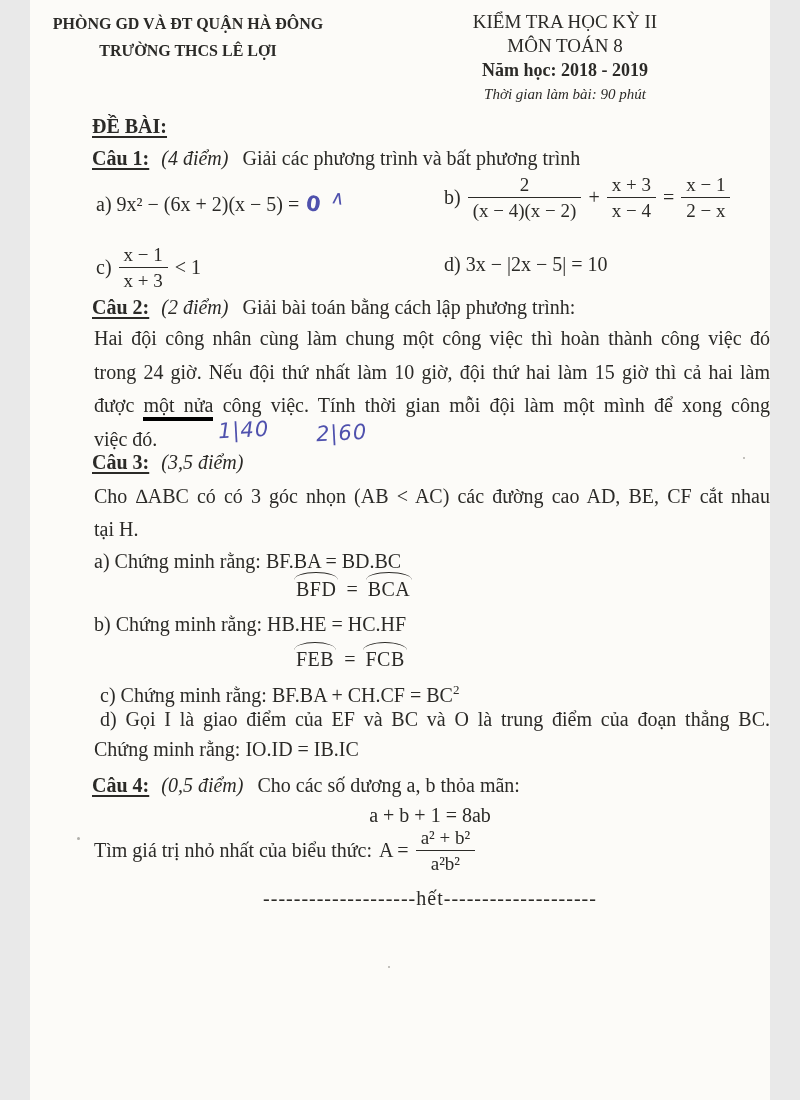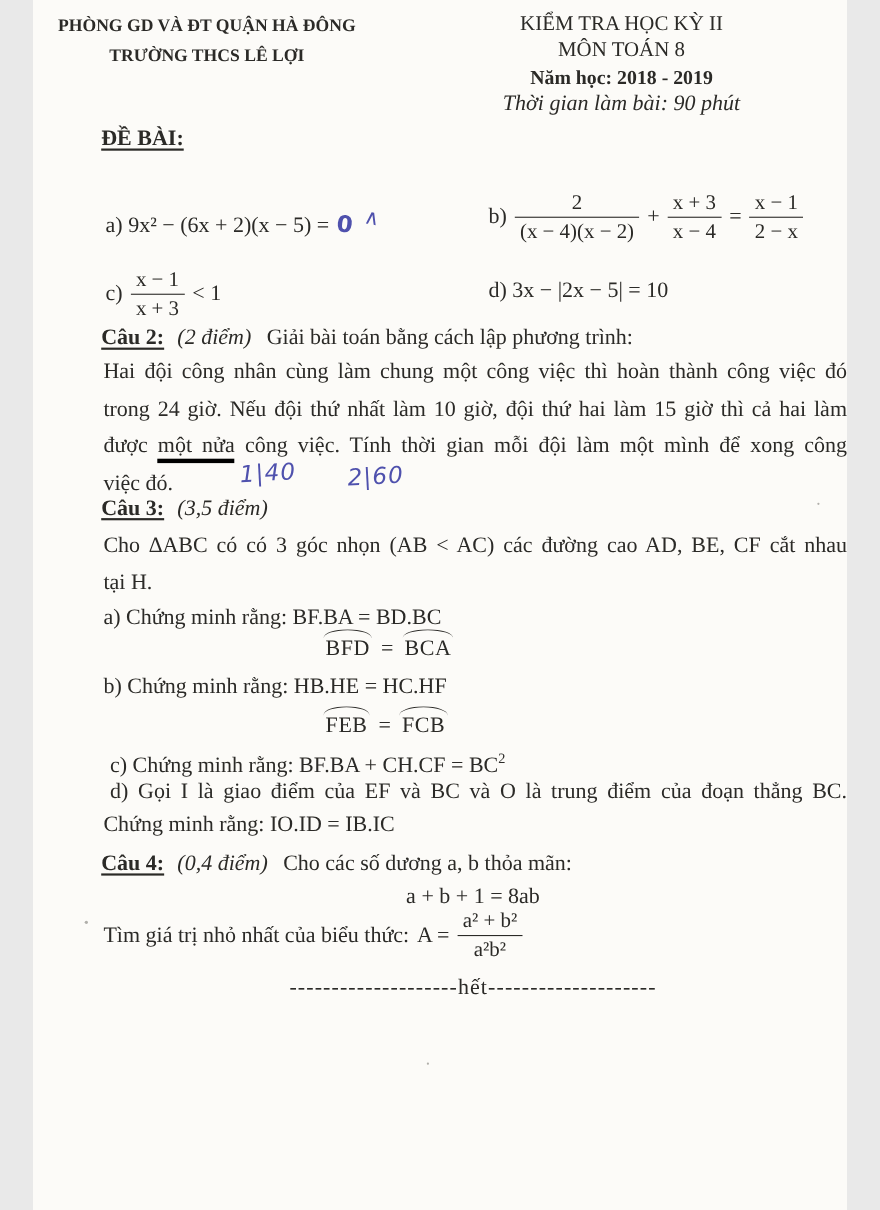--- a/index.html
+++ b/index.html
@@ -11,21 +11,21 @@
   .abs{position:absolute;}
   .b{font-weight:bold;}
   .u{text-decoration:underline;text-underline-offset:3px;text-decoration-thickness:1.5px;}
   .line{line-height:24px;white-space:nowrap;}
 
   
   .hdr-left{left:8px;top:10px;width:300px;text-align:center;font-weight:bold;font-size:16px;line-height:27px;}
   .hdr-right{left:390px;top:10px;width:290px;text-align:center;line-height:24px;}
   .hr1,.hr2{font-weight:normal;font-size:19px;}
   .hr3{font-weight:bold;font-size:18px;}
-  .hr4{font-style:italic;font-size:20px;}
+  .hr4{font-style:italic;font-size:15px;}
 
   
   .qhead .qlbl{font-weight:bold;text-decoration:underline;text-underline-offset:3px;text-decoration-thickness:1.5px;margin-right:7px;}
   .qhead .qpts{font-style:italic;margin-right:9px;}
 
   
   .eq{display:flex;align-items:center;gap:7px;white-space:nowrap;}
   .frac{display:inline-flex;flex-direction:column;text-align:center;font-size:19px;line-height:21px;vertical-align:middle;}
   .frac .num{border-bottom:1.5px solid currentColor;padding:0 5px 2px;}
   .frac .den{padding:2px 5px 0;}
@@ -62,20 +62,25 @@
   </div>
   <div class="abs hdr-right">
     <div class="hr1">KIỂM TRA HỌC KỲ II</div>
     <div class="hr2">MÔN TOÁN 8</div>
     <div class="hr3">Năm học: 2018 - 2019</div>
     <div class="hr4">Thời gian làm bài: 90 phút</div>
   </div>
 
   <div class="abs line b u" style="left:62px;top:114px;">ĐỀ BÀI:</div>
 
+  <div class="abs line qhead" style="left:62px;top:146px;">
+    <span class="qlbl">Câu 1:</span>
+    <span class="qpts">(4 điểm)</span>
+    <span>Giải các phương trình và bất phương trình</span>
+  </div>
 
   <div class="abs line" style="left:66px;top:192px;">
     <span>a)</span>
     <span>9x² − (6x + 2)(x − 5) =</span>
     <span class="pen hand-zero">0</span><span class="pen hand-caret">∧</span>
   </div>
 
   <div class="abs eq" style="left:414px;top:174px;">
     <span>b)</span>
     <span class="frac">
@@ -152,21 +157,21 @@
     <span class="hat">FCB</span>
   </div>
 
   <div class="abs line" style="left:70px;top:678px;"><span>c) Chứng minh rằng: BF.BA + CH.CF = BC</span><sup>2</sup></div>
 
   <div class="abs jl" style="left:70px;top:707px;width:670px;line-height:24px;">d) Gọi I là giao điểm của EF và BC và O là trung điểm của đoạn thẳng BC.</div>
   <div class="abs line" style="left:64px;top:737px;">Chứng minh rằng: IO.ID = IB.IC</div>
 
   <div class="abs line qhead" style="left:62px;top:773px;">
     <span class="qlbl">Câu 4:</span>
-    <span class="qpts">(0,4 điểm)</span>
+    <span class="qpts">(0,5 điểm)</span>
     <span>Cho các số dương a, b thỏa mãn:</span>
   </div>
 
   <div class="abs line center-line" style="top:803px;">a + b + 1 = 8ab</div>
 
   <div class="abs eq" style="left:64px;top:827px;">
     <span>Tìm giá trị nhỏ nhất của biểu thức:</span>
     <span>A =</span>
     <span class="frac">
         <span class="num">a² + b²</span>

